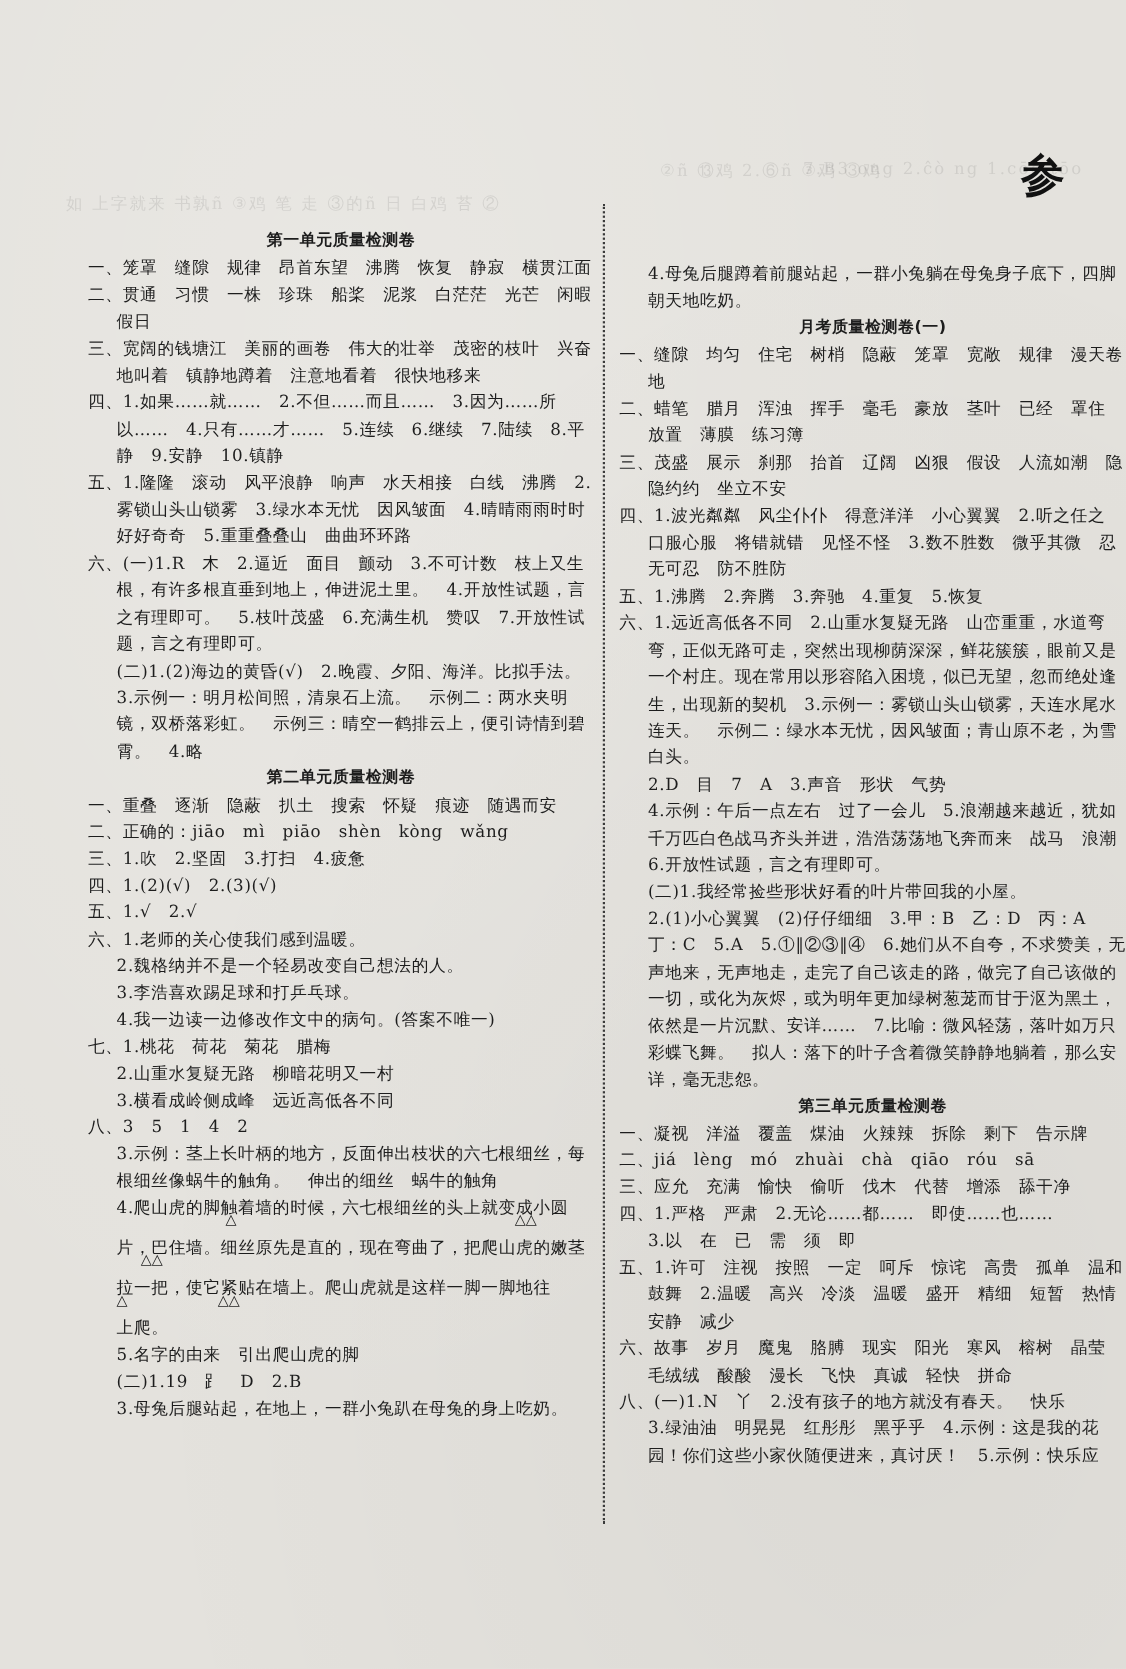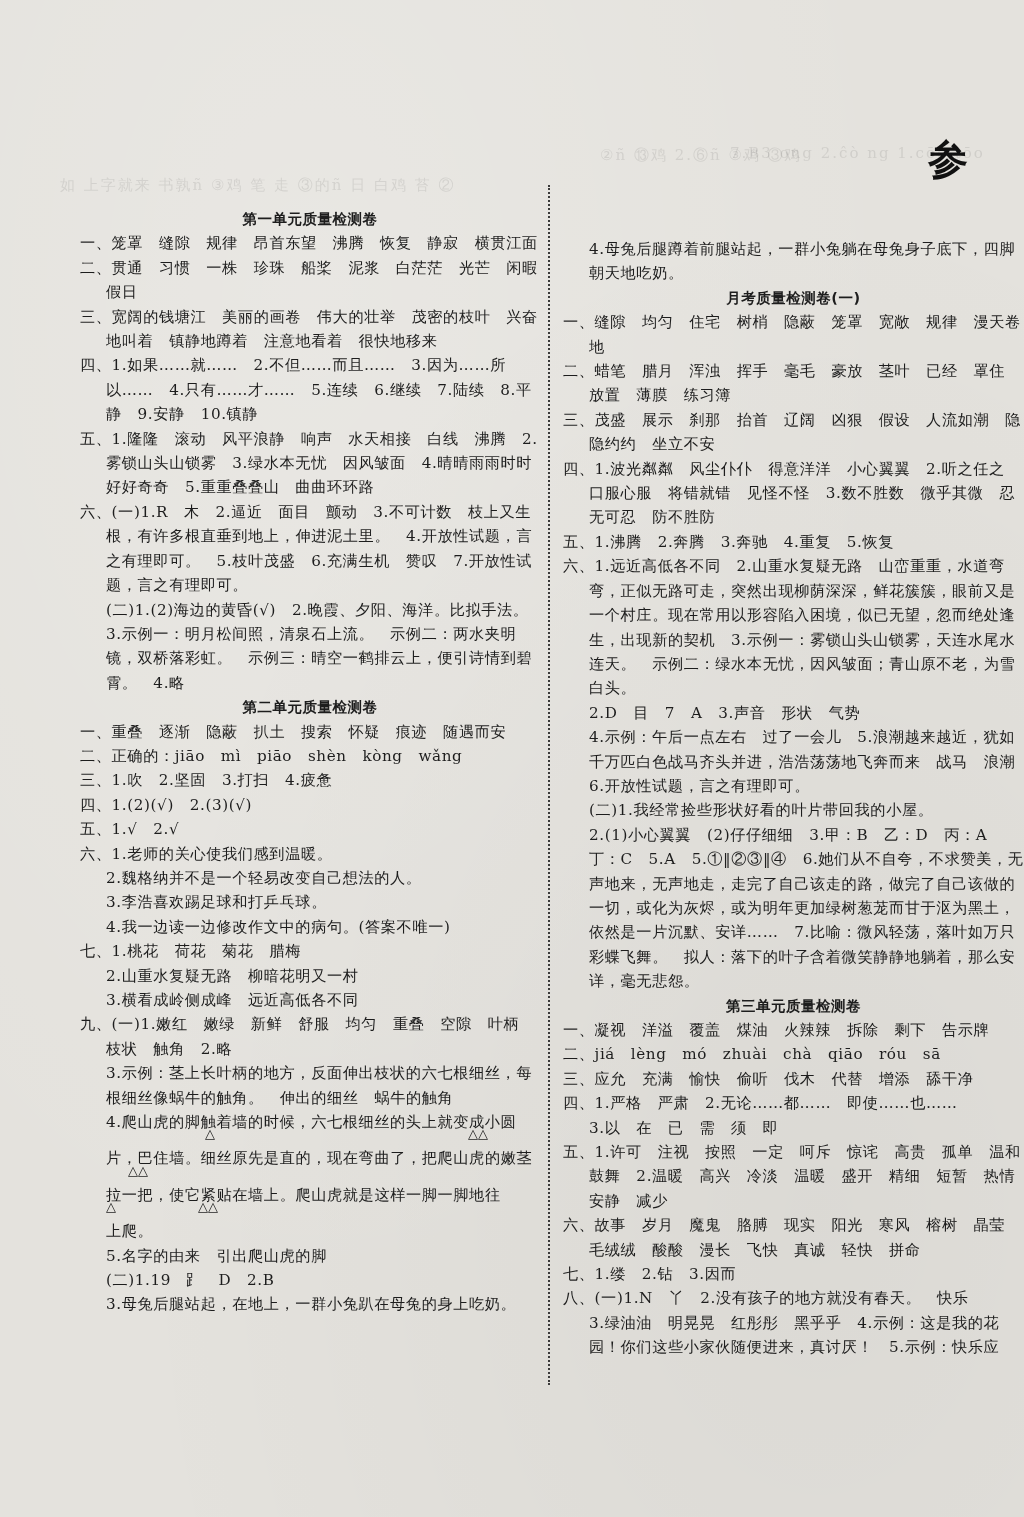--- a/index.html
+++ b/index.html
@@ -67,21 +67,21 @@
     <p class="item"><span>三、</span><span>1.吹　2.坚固　3.打扫　4.疲惫</span></p>
     <p class="item"><span>四、</span><span>1.(2)(√)　2.(3)(√)</span></p>
     <p class="item"><span>五、</span><span>1.√　2.√</span></p>
     <p class="item"><span>六、</span><span>1.老师的关心使我们感到温暖。</span></p>
     <p class="sub">2.魏格纳并不是一个轻易改变自己想法的人。</p>
     <p class="sub">3.李浩喜欢踢足球和打乒乓球。</p>
     <p class="sub">4.我一边读一边修改作文中的病句。(答案不唯一)</p>
     <p class="item"><span>七、</span><span>1.桃花　荷花　菊花　腊梅</span></p>
     <p class="sub">2.山重水复疑无路　柳暗花明又一村</p>
     <p class="sub">3.横看成岭侧成峰　远近高低各不同</p>
-    <p class="item"><span>九、</span><span>(一)1.嫩红　嫩绿　新鲜　舒服　均匀　重叠　空隙　叶柄　枝状　触角　2.略</span></p>
+    <p class="item"><span>八、</span><span>3　5　1　4　2</span></p>
     <p class="sub">3.示例：茎上长叶柄的地方，反面伸出枝状的六七根细丝，每根细丝像蜗牛的触角。　伸出的细丝　蜗牛的触角</p>
     <p class="sub">4.爬山虎的脚触着墙的时候，六七根细丝的头上就变成小圆</p>
     <p class="marks">
       <span style="left:125px;">△</span>
       <span style="left:388px;">△△</span>
     </p>
     <p class="sub">片，巴住墙。细丝原先是直的，现在弯曲了，把爬山虎的嫩茎</p>
     <p class="marks">
       <span style="left:48px;">△△</span>
     </p>
@@ -112,18 +112,17 @@
     <p class="sub">2.(1)小心翼翼　(2)仔仔细细　3.甲：B　乙：D　丙：A　丁：C　5.A　5.①‖②③‖④　6.她们从不自夸，不求赞美，无声地来，无声地走，走完了自己该走的路，做完了自己该做的一切，或化为灰烬，或为明年更加绿树葱茏而甘于沤为黑土，依然是一片沉默、安详……　7.比喻：微风轻荡，落叶如万只彩蝶飞舞。　拟人：落下的叶子含着微笑静静地躺着，那么安详，毫无悲怨。</p>
 
     <p class="heading">第三单元质量检测卷</p>
     <p class="item"><span>一、</span><span>凝视　洋溢　覆盖　煤油　火辣辣　拆除　剩下　告示牌</span></p>
     <p class="item"><span>二、</span><span>jiá　lèng　mó　zhuài　chà　qiāo　róu　sā</span></p>
     <p class="item"><span>三、</span><span>应允　充满　愉快　偷听　伐木　代替　增添　舔干净</span></p>
     <p class="item"><span>四、</span><span>1.严格　严肃　2.无论……都……　即使……也……</span></p>
     <p class="sub">3.以　在　已　需　须　即</p>
     <p class="item"><span>五、</span><span>1.许可　注视　按照　一定　呵斥　惊诧　高贵　孤单　温和　鼓舞　2.温暖　高兴　冷淡　温暖　盛开　精细　短暂　热情　安静　减少</span></p>
     <p class="item"><span>六、</span><span>故事　岁月　魔鬼　胳膊　现实　阳光　寒风　榕树　晶莹　毛绒绒　酸酸　漫长　飞快　真诚　轻快　拼命</span></p>
-    <p class="item"><span>七、</span><span>1.缕　2.钻　3.因而</span></p>
     <p class="item"><span>八、</span><span>(一)1.N　丫　2.没有孩子的地方就没有春天。　快乐</span></p>
     <p class="sub">3.绿油油　明晃晃　红彤彤　黑乎乎　4.示例：这是我的花园！你们这些小家伙随便进来，真讨厌！　5.示例：快乐应</p>
   </div>
 
 </div>
 
 </body></html>

